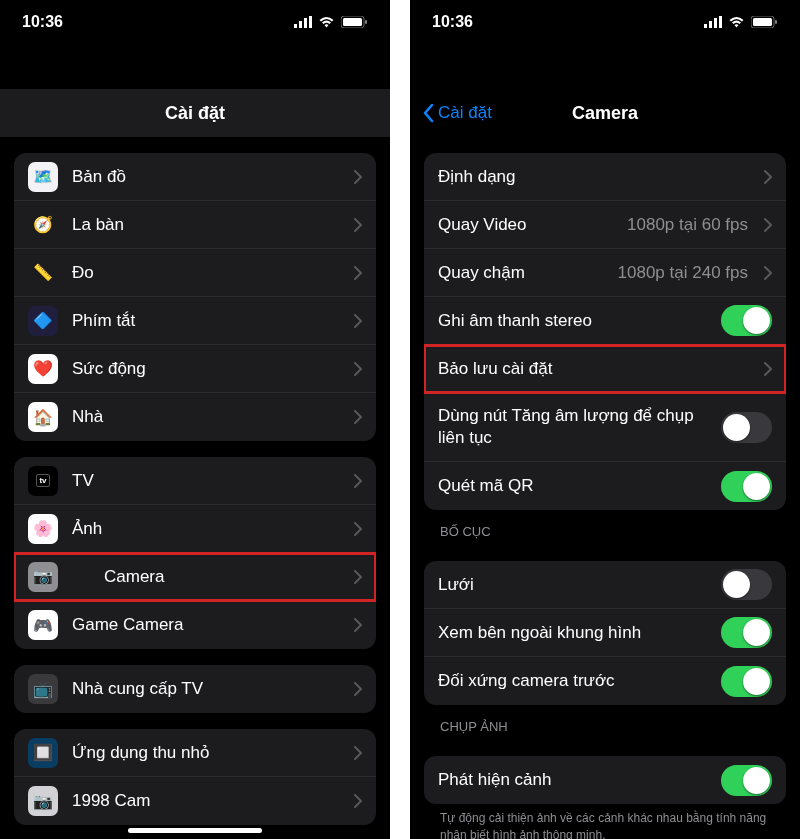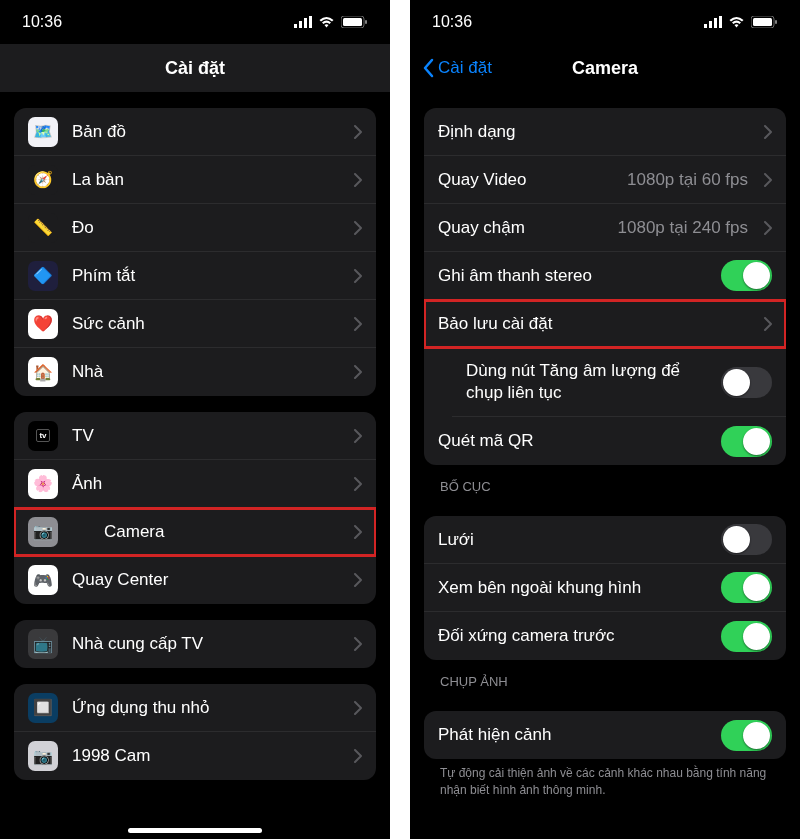--- a/index.html
+++ b/index.html
@@ -21,30 +21,31 @@
     position: relative;
     overflow: hidden;
   }
   .status-bar {
     height: 44px;
     display: flex;
     align-items: center;
     justify-content: space-between;
     padding: 0 22px;
     font-size: 16px;
-    font-weight: 400;
+    font-weight: 700;
   }
   .status-right { display: flex; gap: 6px; align-items: center; }
   .signal, .wifi, .battery { display: inline-flex; align-items: center; }
   .header {
     height: 48px;
     display: flex;
     align-items: center;
     justify-content: center;
     position: relative;
+    margin-top: 45px;
   }
   .header-title {
     font-size: 18px;
     font-weight: 600;
   }
   .back-btn {
     position: absolute;
     left: 12px;
     display: flex;
     align-items: center;
@@ -144,21 +145,21 @@
     bottom: 6px;
     left: 50%;
     transform: translateX(-50%);
     width: 134px;
     height: 5px;
     border-radius: 3px;
     background: #fff;
   }
   .phone-left .header { background: #1c1c1e; }
   .phone-left .content { background: #000; }
-  .row.multi { min-height: 56px; margin-left: 28px; }
+  .row.multi { min-height: 56px; }
   .row-label.multi { line-height: 1.3; padding: 4px 0; }
 </style>
 </head>
 <body>
 
 <div class="phone phone-left">
   <div class="status-bar">
     <span>10:36</span>
     <span class="status-right">
       <span class="signal">
@@ -211,21 +212,21 @@
         </div>
         <div class="row">
           <div class="app-icon" style="background:#1f1f3d">🔷</div>
           <div class="row-label">Phím tắt</div>
           <svg class="chevron" width="8" height="14">
             <path d="M1 1 L7 7 L1 13" stroke="#58585c" stroke-width="2" fill="none" stroke-linecap="round" stroke-linejoin="round"></path>
           </svg>
         </div>
         <div class="row">
           <div class="app-icon" style="background:#ffffff">❤️</div>
-          <div class="row-label">Sức cảnh</div>
+          <div class="row-label">Sức động</div>
           <svg class="chevron" width="8" height="14">
             <path d="M1 1 L7 7 L1 13" stroke="#58585c" stroke-width="2" fill="none" stroke-linecap="round" stroke-linejoin="round"></path>
           </svg>
         </div>
         <div class="row">
           <div class="app-icon" style="background:#ffffff">🏠</div>
           <div class="row-label">Nhà</div>
           <svg class="chevron" width="8" height="14">
             <path d="M1 1 L7 7 L1 13" stroke="#58585c" stroke-width="2" fill="none" stroke-linecap="round" stroke-linejoin="round"></path>
           </svg>
@@ -250,21 +251,21 @@
         </div>
         <div class="row highlight">
           <div class="app-icon" style="background:#8e8e93">📷</div>
           <div class="row-label">Camera</div>
           <svg class="chevron" width="8" height="14">
             <path d="M1 1 L7 7 L1 13" stroke="#58585c" stroke-width="2" fill="none" stroke-linecap="round" stroke-linejoin="round"></path>
           </svg>
         </div>
         <div class="row">
           <div class="app-icon" style="background:#ffffff">🎮</div>
-          <div class="row-label">Quay Center</div>
+          <div class="row-label">Game Camera</div>
           <svg class="chevron" width="8" height="14">
             <path d="M1 1 L7 7 L1 13" stroke="#58585c" stroke-width="2" fill="none" stroke-linecap="round" stroke-linejoin="round"></path>
           </svg>
         </div>
       </div>
       <div class="list-group">
         <div class="row">
           <div class="app-icon" style="background:#3a3a3c">📺</div>
           <div class="row-label">Nhà cung cấp TV</div>
           <svg class="chevron" width="8" height="14">

